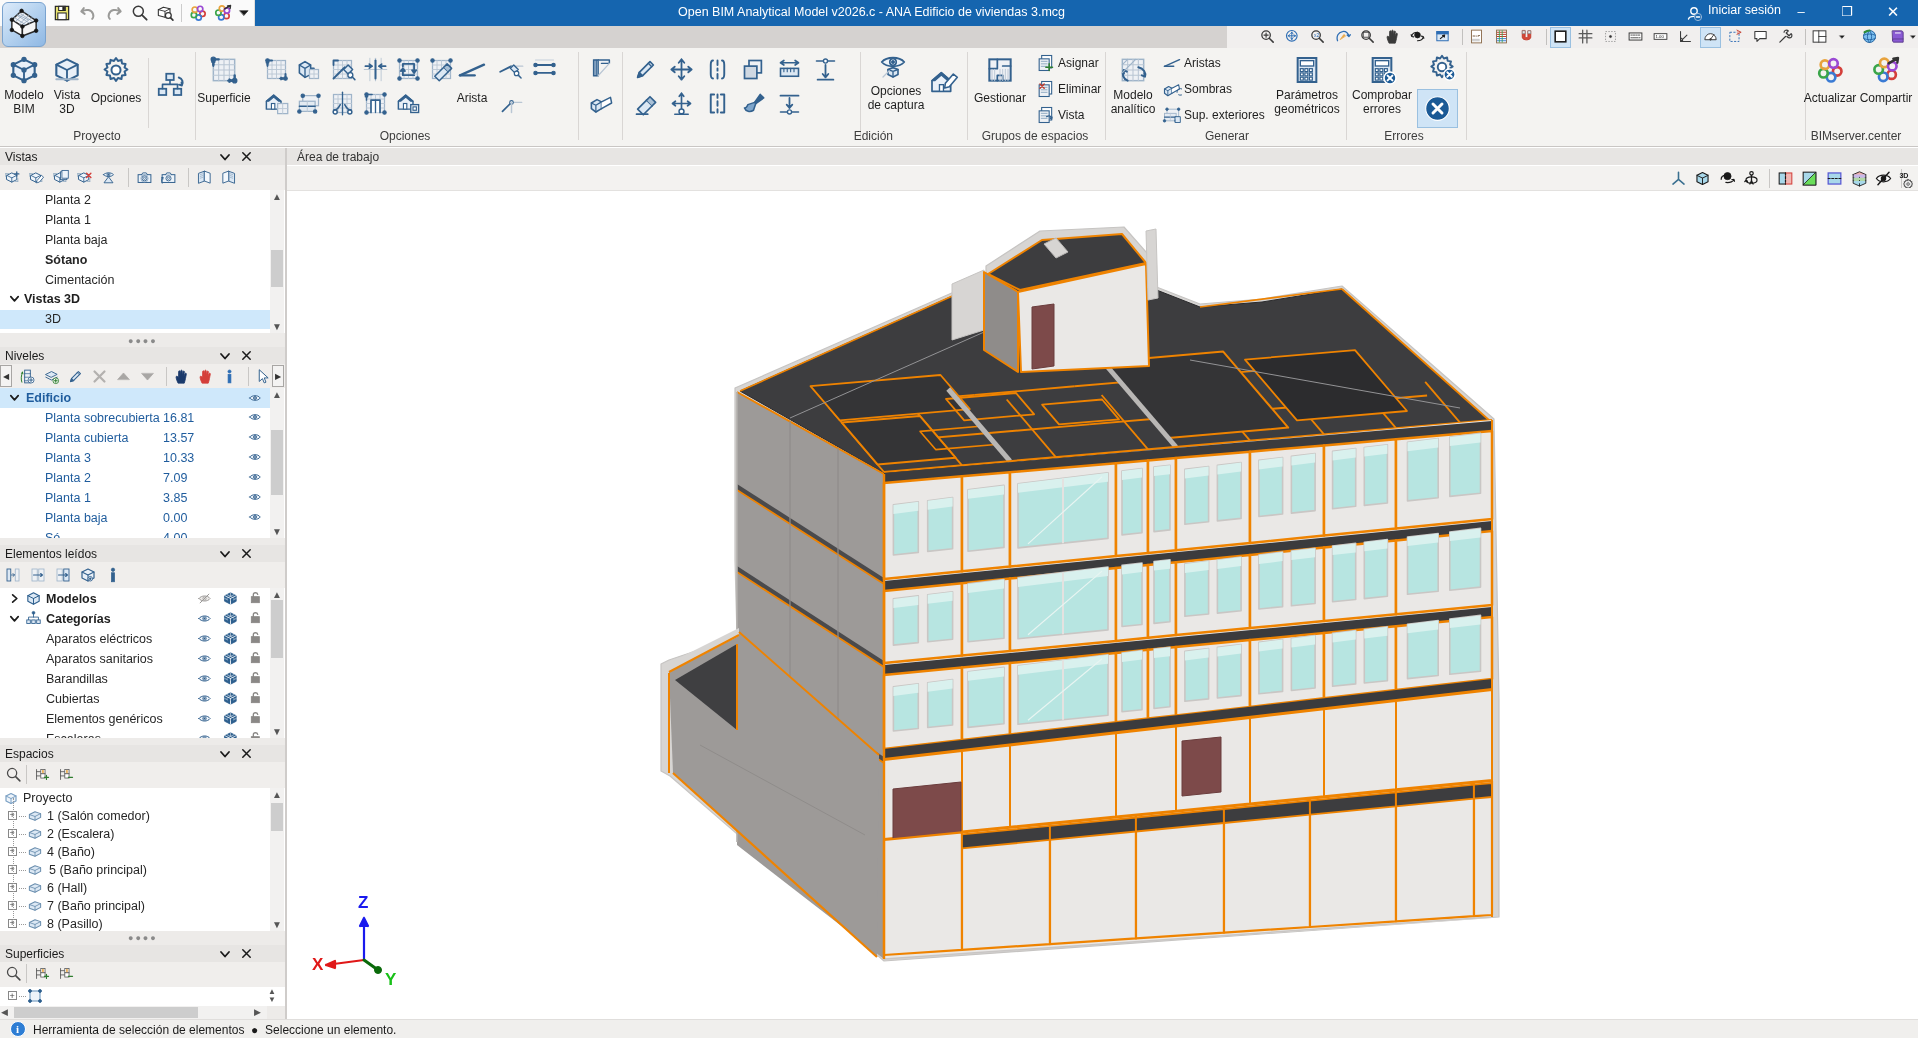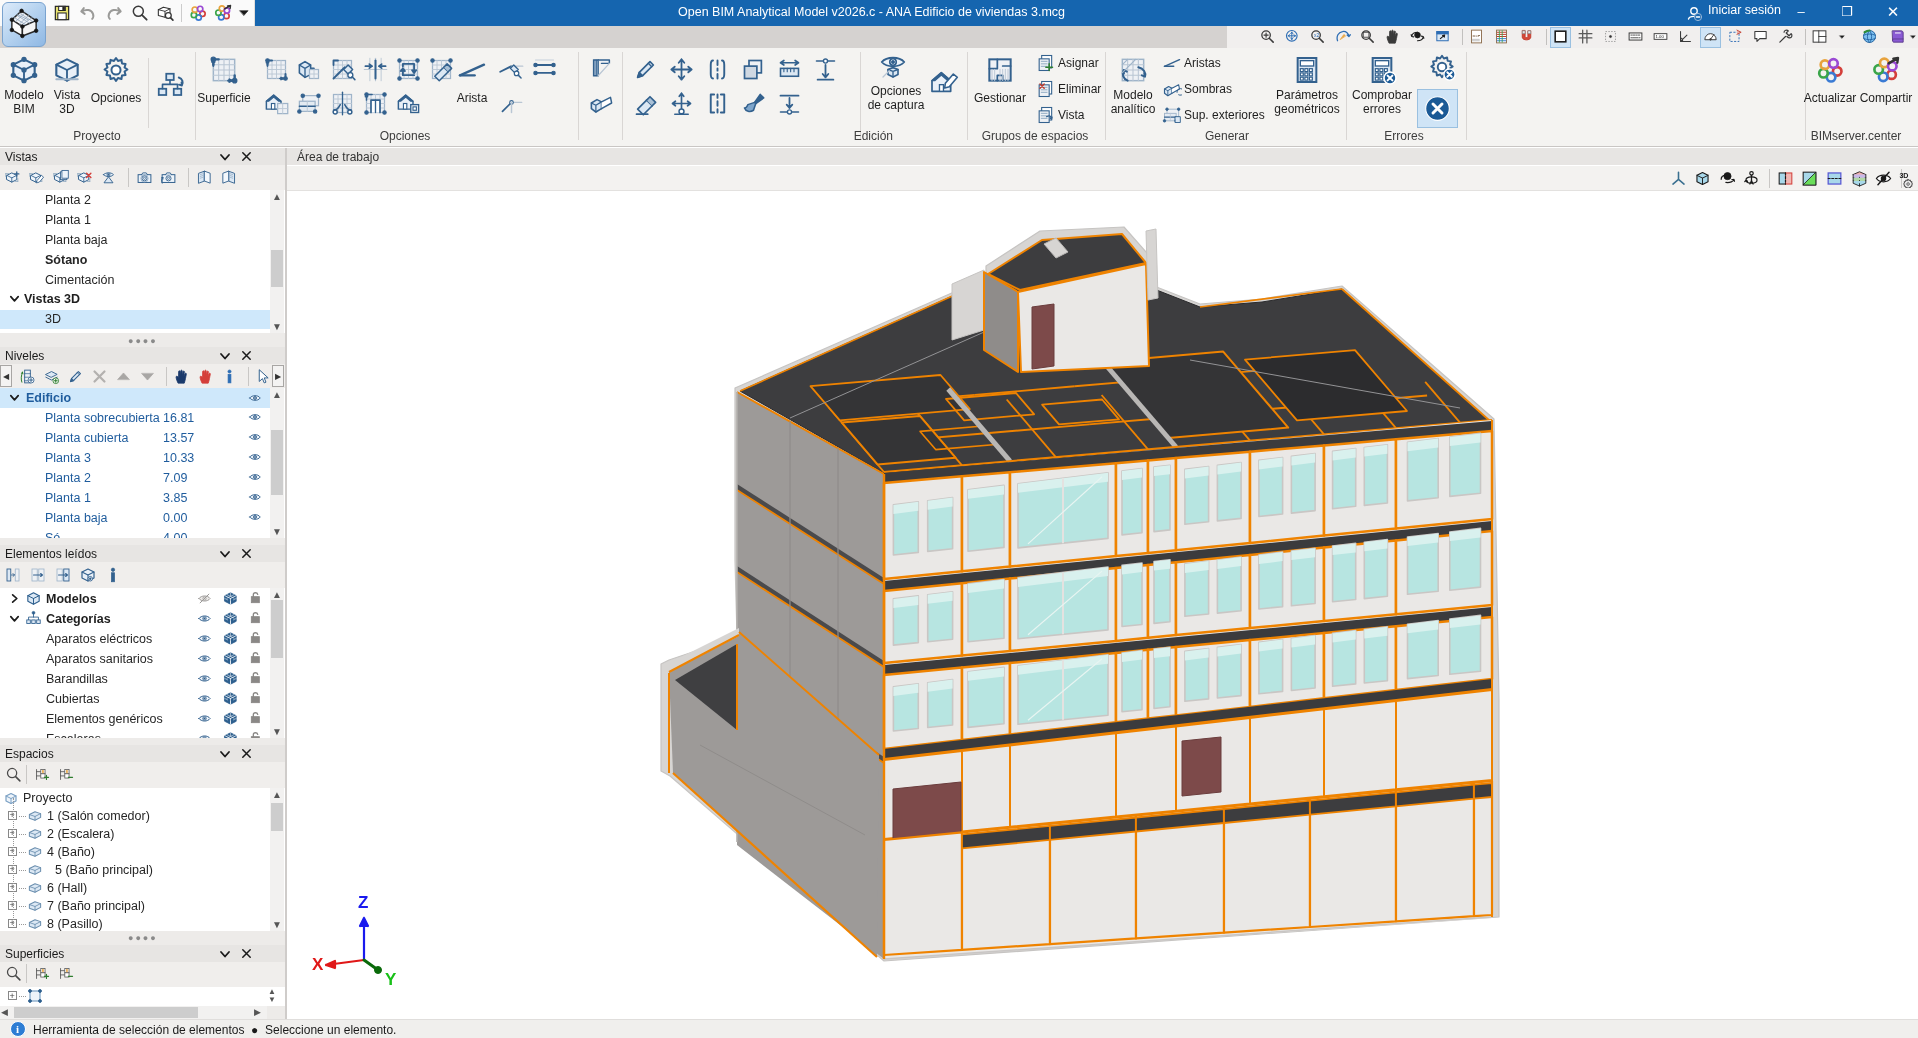--- a/index.html
+++ b/index.html
@@ -1101,21 +1101,21 @@
       <path d="M2 7 L8 9 L14 6 M8 9 V13" stroke="#6a8eae" stroke-width="0.90" fill="none" stroke-linecap="round" stroke-linejoin="round"></path>
     </svg>
 <div class="abs" style="left:47px;top:845px;font-size:12.5px;color:#262626;font-weight:normal;white-space:nowrap">4 (Baño)</div>
 <div class="abs" style="left:8px;top:865px;width:9px;height:9px;border:1px solid #888;background:#fff"></div>
 <div class="abs" style="left:9.5px;top:865px;font-size:9px;color:#444;line-height:9px">+</div>
 <div class="abs" style="left:19px;top:870px;width:7px;border-top:1px dotted #999"></div>
 <svg class="abs" style="left:27px;top:862px" width="16" height="15" viewBox="0 0 16 16" fill="none">
       <path d="M2 7 L8 4 L14 6 L14 10 L8 13 L2 11 Z" stroke="#6a8eae" stroke-width="1.10" fill="#dce8f4" stroke-linecap="round" stroke-linejoin="round"></path>
       <path d="M2 7 L8 9 L14 6 M8 9 V13" stroke="#6a8eae" stroke-width="0.90" fill="none" stroke-linecap="round" stroke-linejoin="round"></path>
     </svg>
-<div class="abs" style="left:55px;top:863px;font-size:12.5px;color:#262626;font-weight:normal;white-space:nowrap">5 (Baño principal)</div>
+<div class="abs" style="left:49px;top:863px;font-size:12.5px;color:#262626;font-weight:normal;white-space:nowrap">5 (Baño principal)</div>
 <div class="abs" style="left:8px;top:883px;width:9px;height:9px;border:1px solid #888;background:#fff"></div>
 <div class="abs" style="left:9.5px;top:883px;font-size:9px;color:#444;line-height:9px">+</div>
 <div class="abs" style="left:19px;top:888px;width:7px;border-top:1px dotted #999"></div>
 <svg class="abs" style="left:27px;top:880px" width="16" height="15" viewBox="0 0 16 16" fill="none">
       <path d="M2 7 L8 4 L14 6 L14 10 L8 13 L2 11 Z" stroke="#6a8eae" stroke-width="1.10" fill="#dce8f4" stroke-linecap="round" stroke-linejoin="round"></path>
       <path d="M2 7 L8 9 L14 6 M8 9 V13" stroke="#6a8eae" stroke-width="0.90" fill="none" stroke-linecap="round" stroke-linejoin="round"></path>
     </svg>
 <div class="abs" style="left:47px;top:881px;font-size:12.5px;color:#262626;font-weight:normal;white-space:nowrap">6 (Hall)</div>
 <div class="abs" style="left:8px;top:901px;width:9px;height:9px;border:1px solid #888;background:#fff"></div>
 <div class="abs" style="left:9.5px;top:901px;font-size:9px;color:#444;line-height:9px">+</div>

